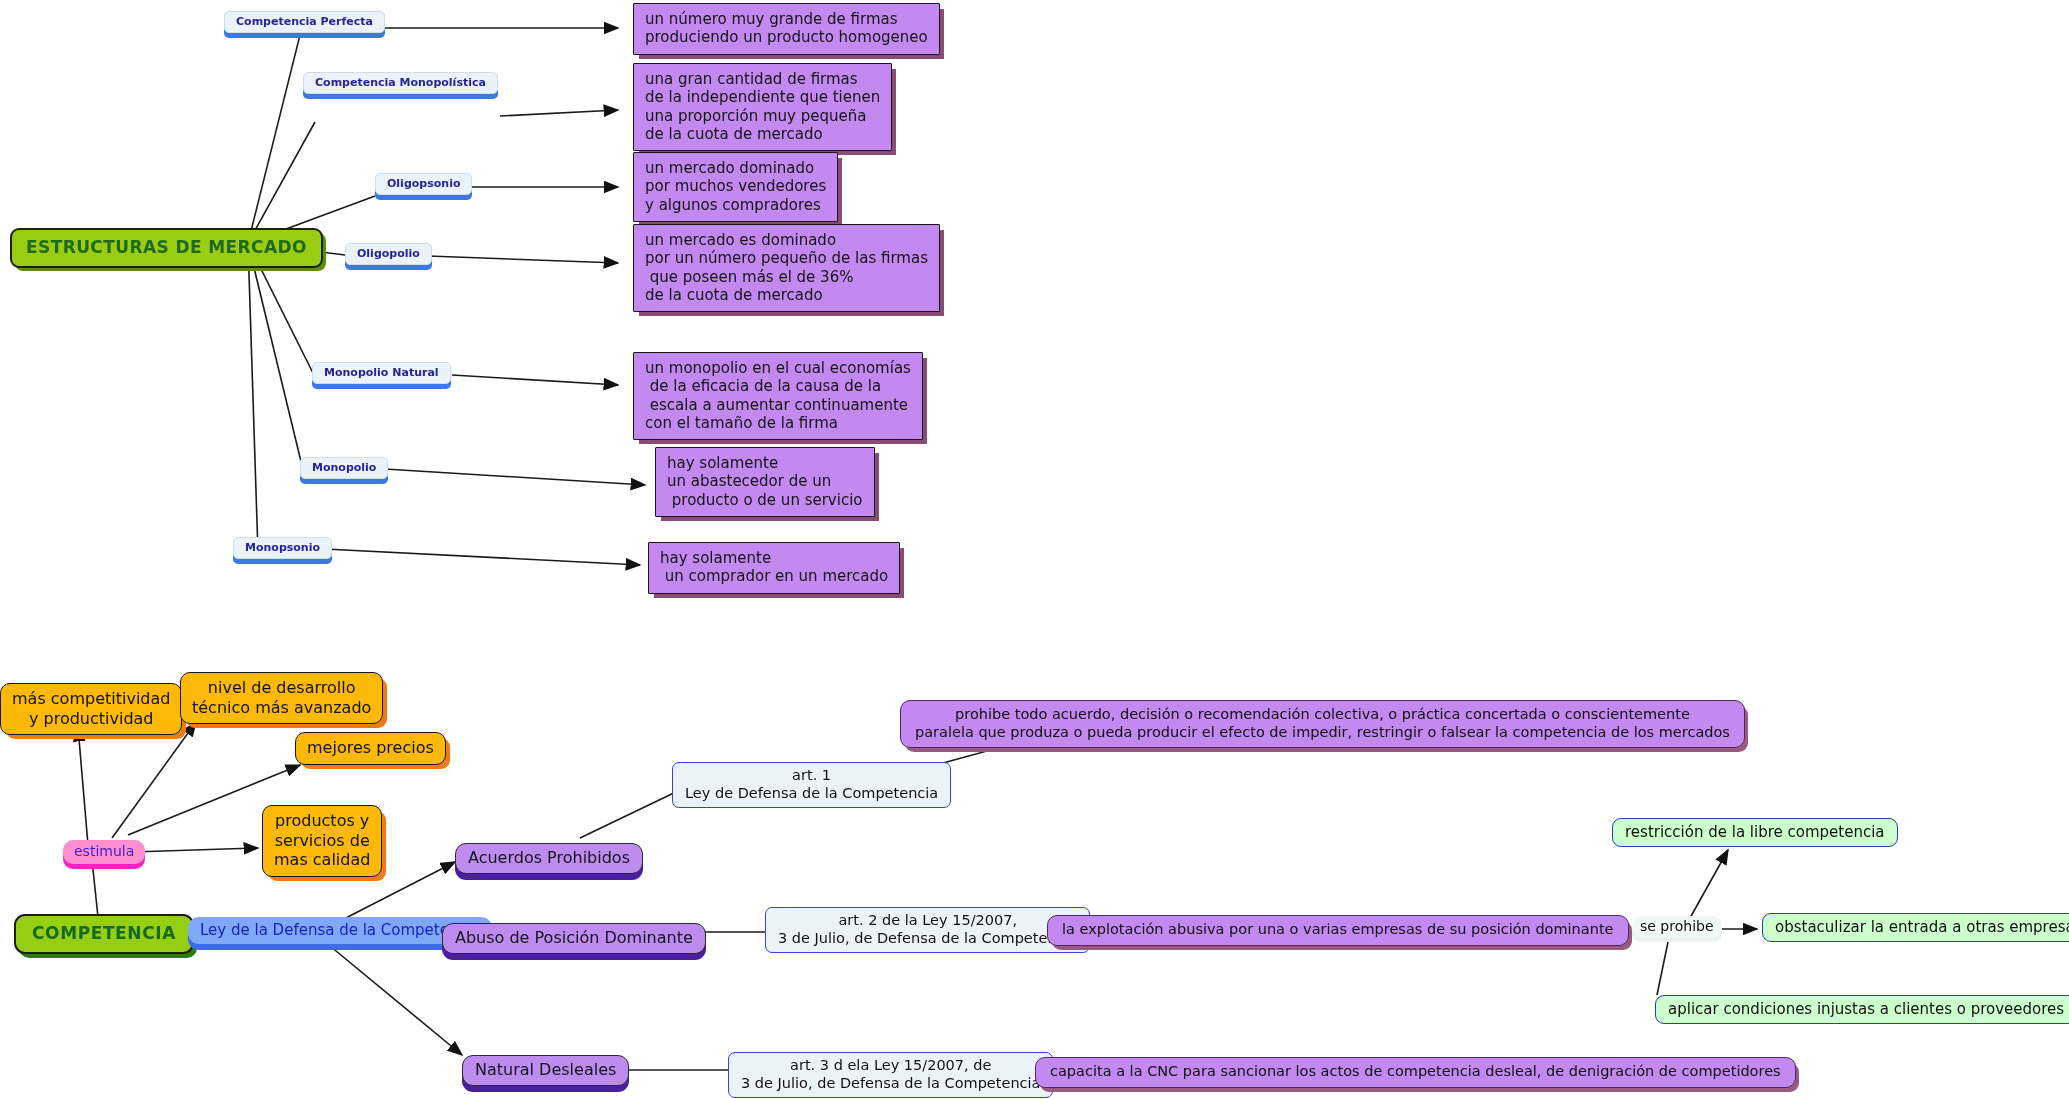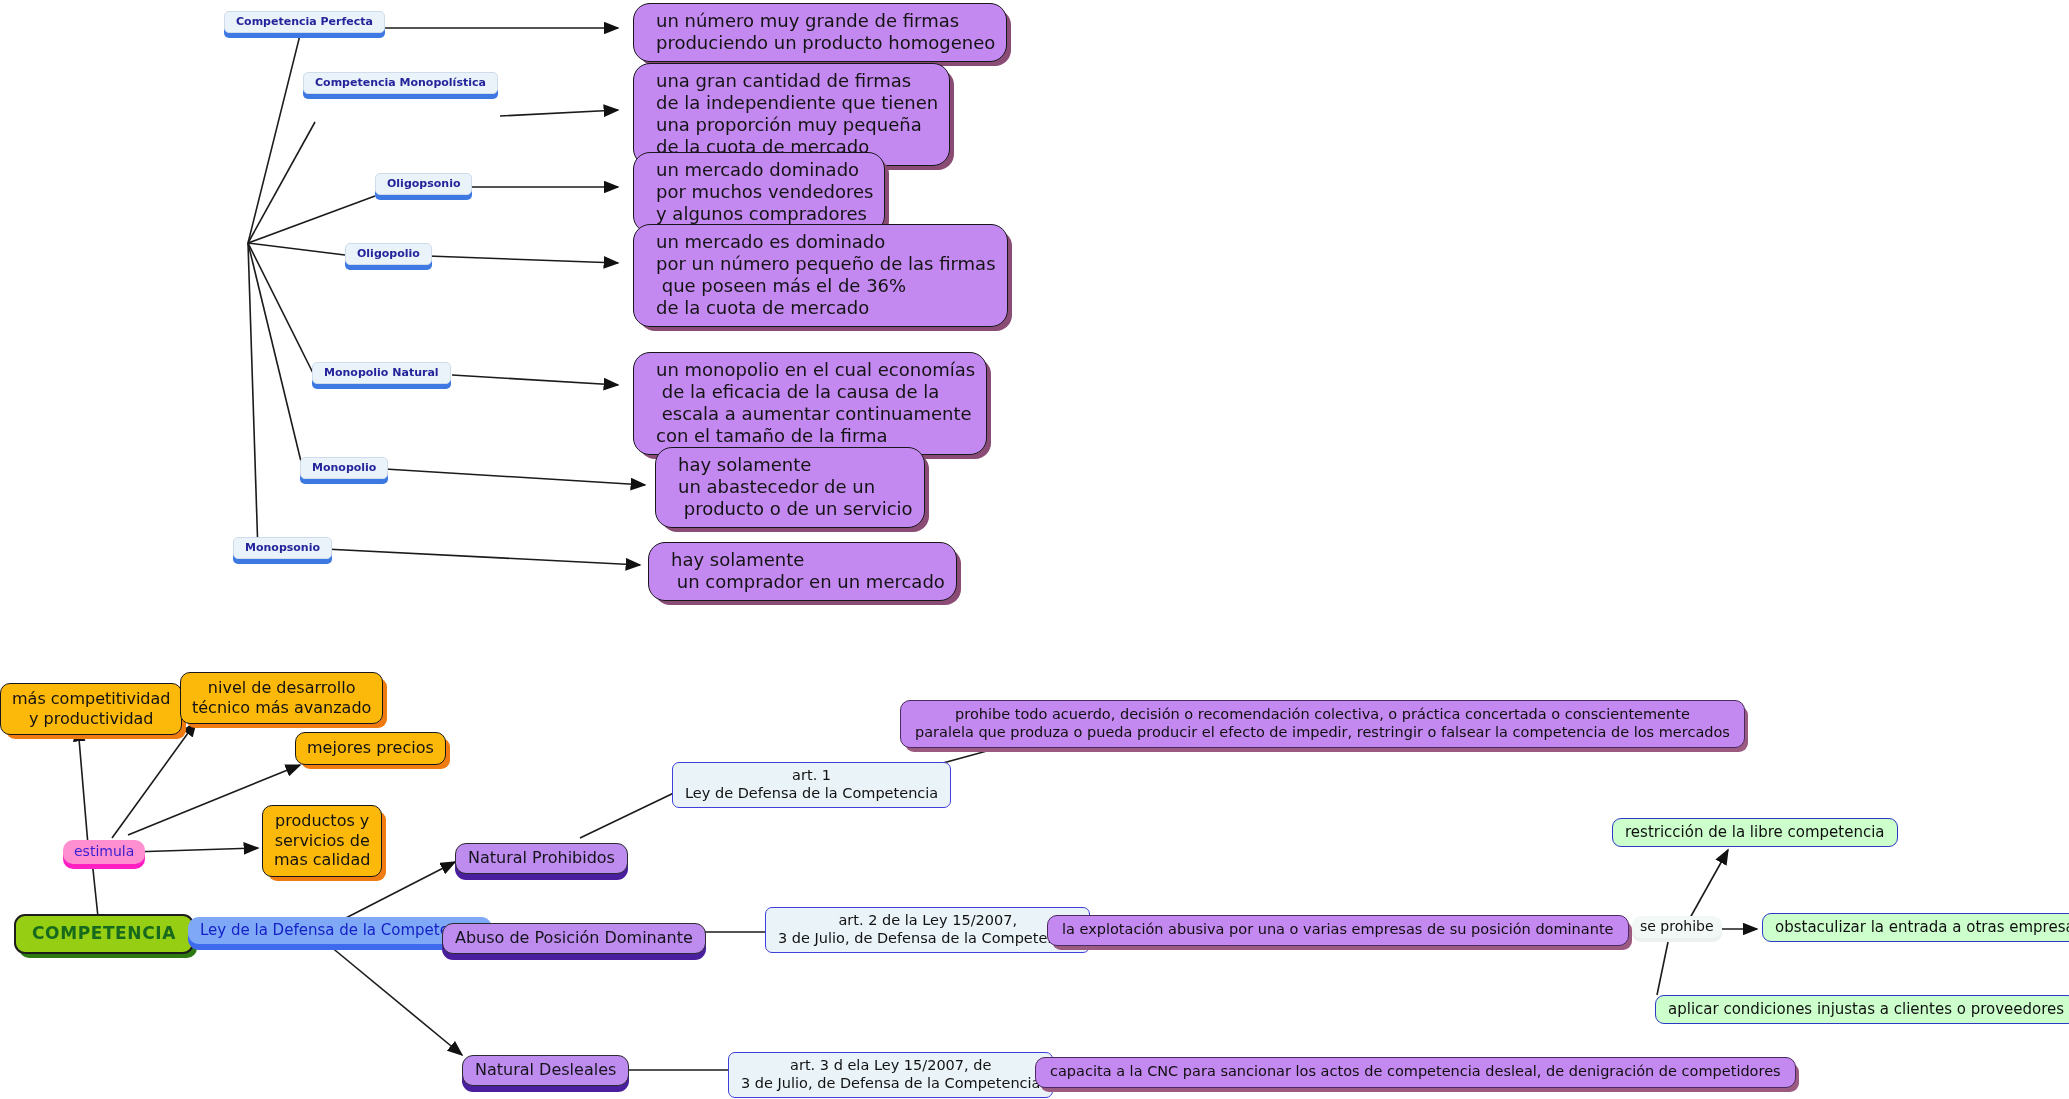--- a/index.html
+++ b/index.html
@@ -26,22 +26,22 @@
   
   .pill-blue{
     background:#EAF2FA;border:1px solid #cfdcea;border-radius:5px;
     color:#24249B;font-weight:bold;font-size:11px;
     padding:3px 11px 4px 11px;text-align:right;
     box-shadow:0 5px 0 -1px #3D78E3, 0 5px 0 0 #3D78E3;
   }
 
   
   .box-purple{
-    background:#C489F0;border:1.6px solid #17171b;border-radius:17px;
-    color:#141414;font-size:18px;padding:6px 11px 7px 22px;
+    background:#C489F0;border:1.6px solid #17171b;border-radius:1px;
+    color:#141414;font-size:15px;padding:6px 11px 7px 11px;
     box-shadow:5px 5px 0 -1px #8A4C74;
   }
 
   
   .box-orange{
     background:#FDB90A;border:1.6px solid #17171b;border-radius:10px;
     color:#121212;font-size:16px;padding:5px 11px 6px 11px;text-align:center;
     box-shadow:5px 5px 0 -1px #F07B10;
   }
 
@@ -150,20 +150,21 @@
 
     <line x1="1690" y1="918" x2="1728" y2="850" marker-end="url(#ar)"></line>
     <line x1="1712" y1="929" x2="1757" y2="929" marker-end="url(#ar)"></line>
     <line x1="1668" y1="942" x2="1657" y2="995"></line>
 
     <line x1="618" y1="1070" x2="730" y2="1070"></line>
 
     <line x1="985" y1="1070" x2="1028" y2="1072" marker-end="url(#ar)"></line>
   </svg>
 
+  <div class="node root-green" style="left:10px;top:228px;">ESTRUCTURAS DE MERCADO</div>
 
   <div class="node pill-blue" style="left:224px;top:11px;">Competencia Perfecta</div>
   <div class="node box-purple" style="left:633px;top:3px;">un número muy grande de firmas
 produciendo un producto homogeneo</div>
 
   <div class="node pill-blue" style="left:303px;top:72px;">Competencia Monopolística</div>
   <div class="node box-purple" style="left:633px;top:63px;">una gran cantidad de firmas
 de la independiente que tienen
 una proporción muy pequeña
 de la cuota de mercado</div>
@@ -201,21 +202,21 @@
 y productividad</div>
   <div class="node box-orange" style="left:180px;top:672px;">nivel de desarrollo
 técnico más avanzado</div>
   <div class="node box-orange" style="left:295px;top:732px;">mejores precios</div>
   <div class="node box-orange" style="left:262px;top:805px;">productos y
 servicios de
 mas calidad</div>
 
   <div class="node pill-lawblue" style="left:188px;top:917px;">Ley de la Defensa de la Competencia</div>
 
-  <div class="node pill-purple" style="left:455px;top:843px;">Natural Prohibidos</div>
+  <div class="node pill-purple" style="left:455px;top:843px;">Acuerdos Prohibidos</div>
   <div class="node box-article" style="left:672px;top:762px;">art. 1
 Ley de Defensa de la Competencia</div>
   <div class="node box-violet" style="left:900px;top:700px;">prohibe todo acuerdo, decisión o recomendación colectiva, o práctica concertada o conscientemente
 paralela que produza o pueda producir el efecto de impedir, restringir o falsear la competencia de los mercados</div>
 
   <div class="node pill-purple" style="left:442px;top:915px;margin-top:8px;">Abuso de Posición Dominante</div>
   <div class="node box-article" style="left:765px;top:907px;">art. 2 de la Ley 15/2007,
 3 de Julio, de Defensa de la Competencia</div>
   <div class="node box-violet" style="left:1047px;top:915px;">la explotación abusiva por una o varias empresas de su posición dominante</div>
 

